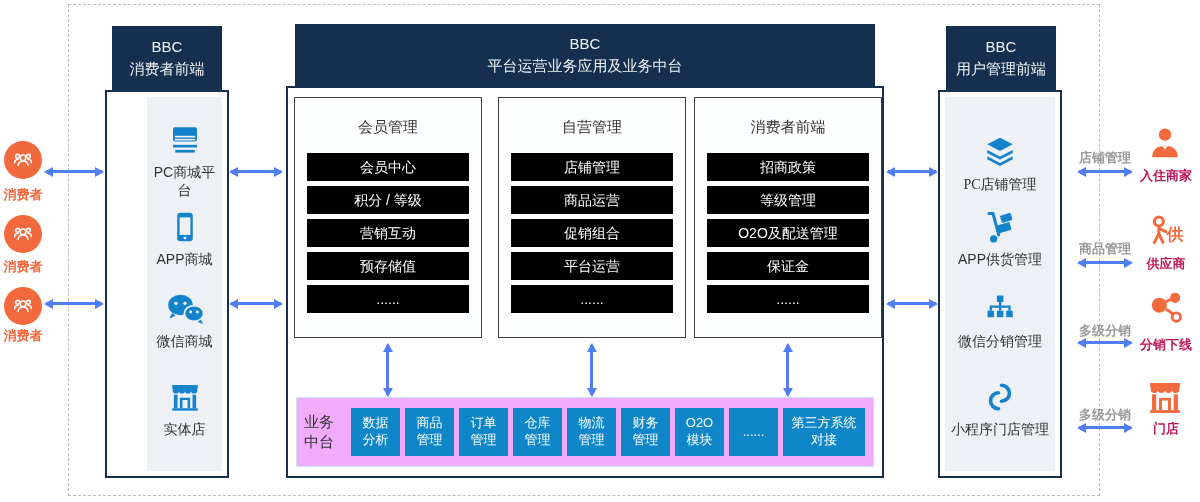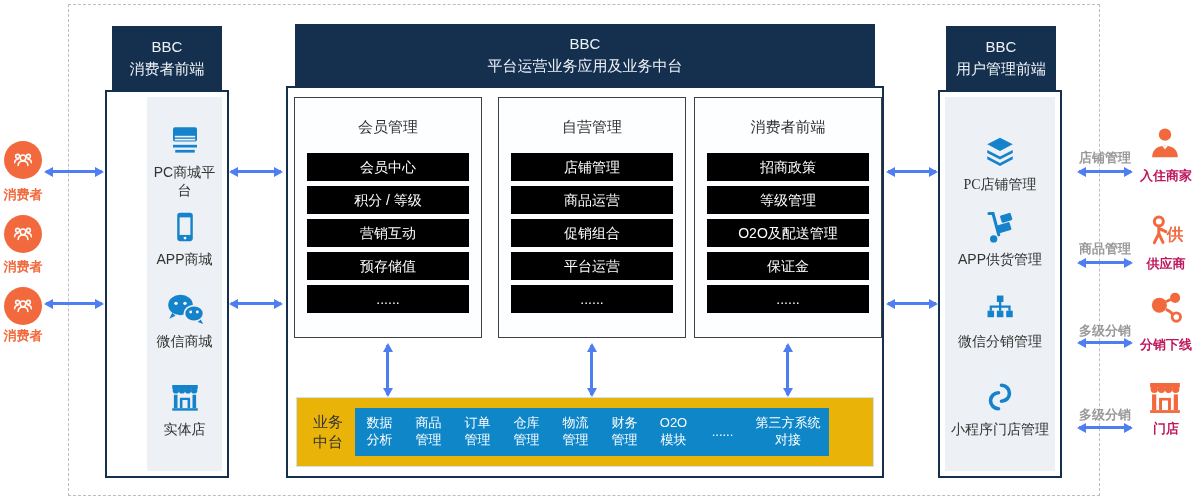--- a/index.html
+++ b/index.html
@@ -10,21 +10,21 @@
        text-align:center;font-size:15px;line-height:1.5;white-space:pre-line;z-index:2;}
   .panel-body{background:#fff;border:2px solid #15304f;padding:5px;z-index:1;}
   .panel-inner{width:100%;height:100%;background:#edf0f4;position:relative;}
   .station{position:absolute;left:0;width:100%;text-align:center;}
   .icon-wrap{height:38px;display:flex;align-items:center;justify-content:center;margin-bottom:5px;}
   .lbl{font-size:14px;color:#333;}
   .colbox{background:#fdfeff;border:1px solid #404040;text-align:center;z-index:2;}
   .col-title{font-size:15px;color:#333;padding-top:20px;}
   .btns{display:flex;flex-direction:column;gap:5px;margin:16px 12px 0;}
   .btn{height:28px;line-height:28px;background:#000000;color:#fff;font-size:14px;}
-  .hub{display:flex;align-items:center;padding:0 8px;background:#eab308;border:1px solid #cfe2f0;z-index:2;}
+  .hub{display:flex;align-items:center;gap:5px;padding:0 8px;background:#f0abfc;border:1px solid #cfe2f0;z-index:2;justify-content:flex-end;}
   .hub-label{font-size:15px;color:#333;line-height:1.35;text-align:center;white-space:pre-line;margin-right:4px;width:46px;flex:none;}
   .tile{width:49px;height:48px;background:#0e86c8;color:#fff;font-size:13px;line-height:1.3;
         display:flex;align-items:center;justify-content:center;text-align:center;white-space:pre-line;flex:none;}
   .tile.wide{width:82px;}
   .ar-h{height:3px;background:#4f7df2;z-index:3;}
   .ar-h::before,.ar-h::after{content:"";position:absolute;top:50%;transform:translateY(-50%);
         border-top:5px solid transparent;border-bottom:5px solid transparent;}
   .ar-h::before{left:-2px;border-right:9px solid #4f7df2;}
   .ar-h::after{right:-2px;border-left:9px solid #4f7df2;}
   .ar-v{width:3px;background:#4f7df2;z-index:3;}

